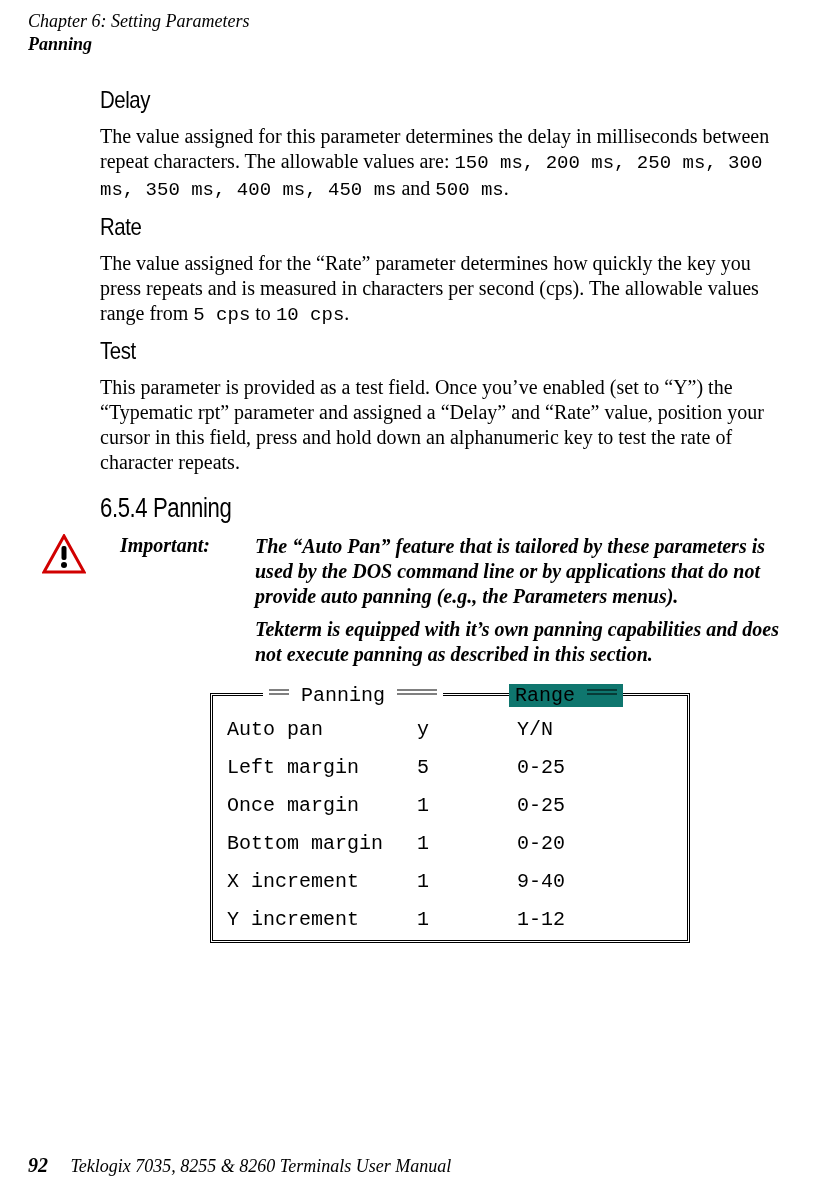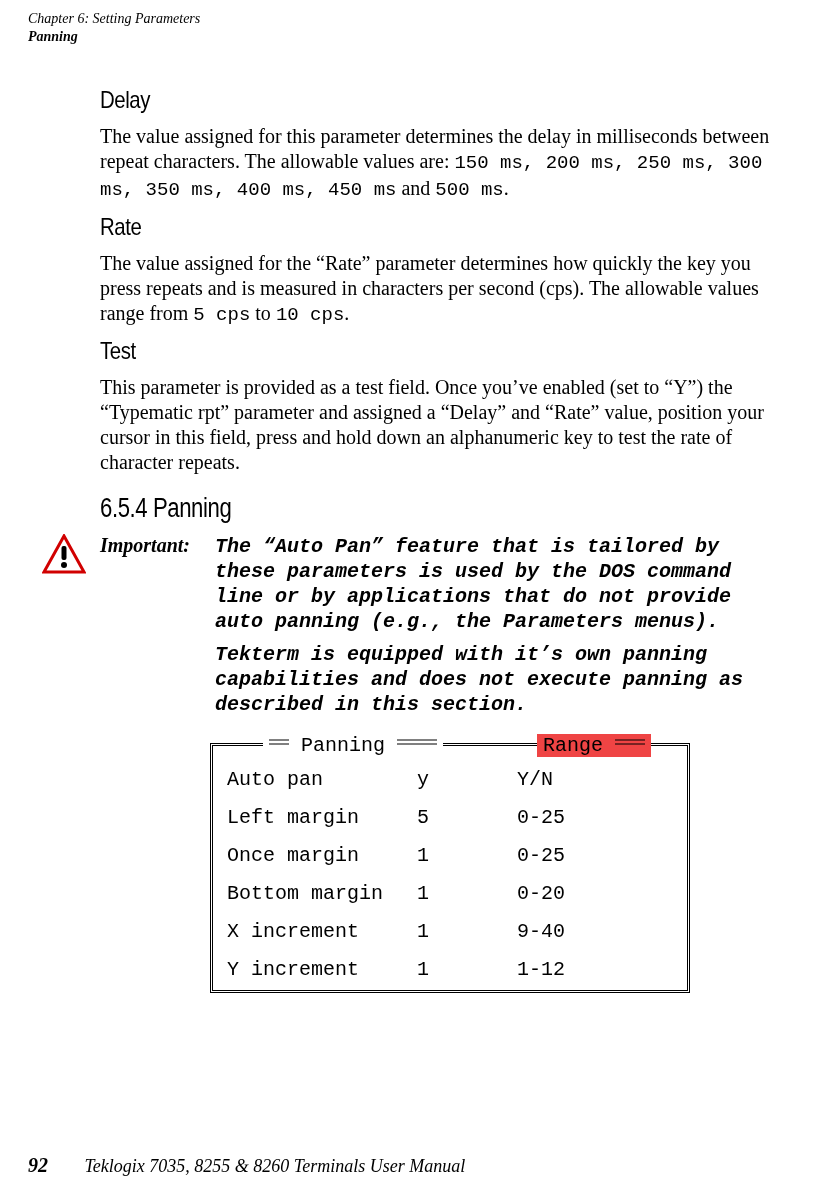--- a/index.html
+++ b/index.html
@@ -16,21 +16,21 @@
     position: relative;
     width: 828px;
     height: 1197px;
     box-sizing: border-box;
   }
   .running-head {
     position: absolute;
     top: 10px;
     left: 28px;
     font-style: italic;
-    font-size: 14px;
+    font-size: 18px;
     line-height: 1.25;
   }
   .running-head .chapter {
     font-weight: normal;
   }
   .running-head .section {
     font-weight: bold;
   }
   .content {
     position: absolute;
@@ -63,39 +63,39 @@
     letter-spacing: -0.5px;
     margin: 18px 0 10px 0;
     transform: scaleX(0.82);
     transform-origin: left center;
   }
   .section-heading.indented {
     padding-left: 0px;
   }
   .important-row {
     display: flex;
+    gap: 20px;
   }
   .caution-icon {
     flex: 0 0 44px;
     margin-left: -58px;
     margin-right: 14px;
   }
   .important-label {
     font-style: italic;
     font-weight: bold;
     font-size: 20px;
     flex: 0 0 115px;
   }
   .important-text {
     font-style: italic;
     font-weight: bold;
     font-size: 20px;
     line-height: 1.25;
     flex: 1;
-    font-family: Liberation Mono, monospace;
   }
   .important-text p {
     margin: 0 0 8px 0;
   }
   .panel-wrap {
     margin: 18px 0 0 110px;
     width: 480px;
     position: relative;
   }
   .panel-border {
@@ -112,22 +112,22 @@
     font-size: 20px;
     padding: 0 6px;
   }
   .panel-title::before,
   .panel-title::after {
     font-family: inherit;
   }
   .panel-range-title {
     position: absolute;
     top: -12px;
-    left: 324px;
-    background: #ef4444;
+    left: 296px;
+    background: #0f766e;
     font-family: "Courier New", Courier, monospace;
     font-size: 20px;
     padding: 0 6px;
   }
   .panel-row {
     display: flex;
     font-family: "Courier New", Courier, monospace;
     font-size: 20px;
     line-height: 1.25;
     margin-top: 13px;
@@ -145,21 +145,21 @@
     position: absolute;
     bottom: 20px;
     left: 28px;
     font-size: 18px;
     font-style: italic;
   }
   .footer .pnum {
     font-style: italic;
     font-weight: bold;
     font-size: 20px;
-    margin-right: 32px;
+    margin-right: 18px;
   }
 </style>
 </head>
 <body>
 
 <div class="page">
 
   <div class="running-head">
     <div class="chapter">Chapter  6:  Setting Parameters</div>
     <div class="section">Panning</div>

